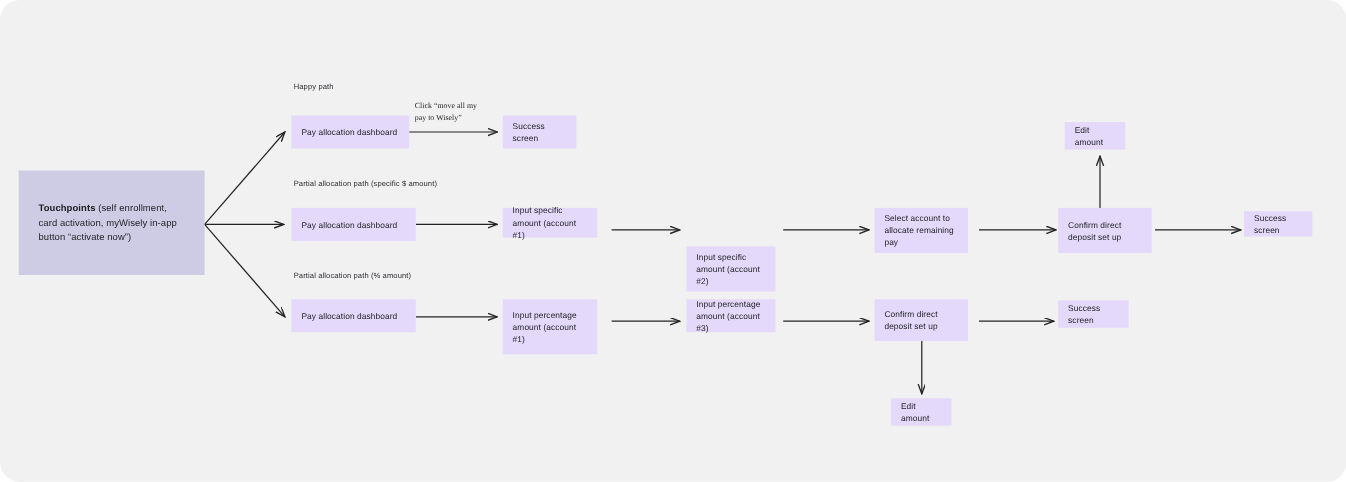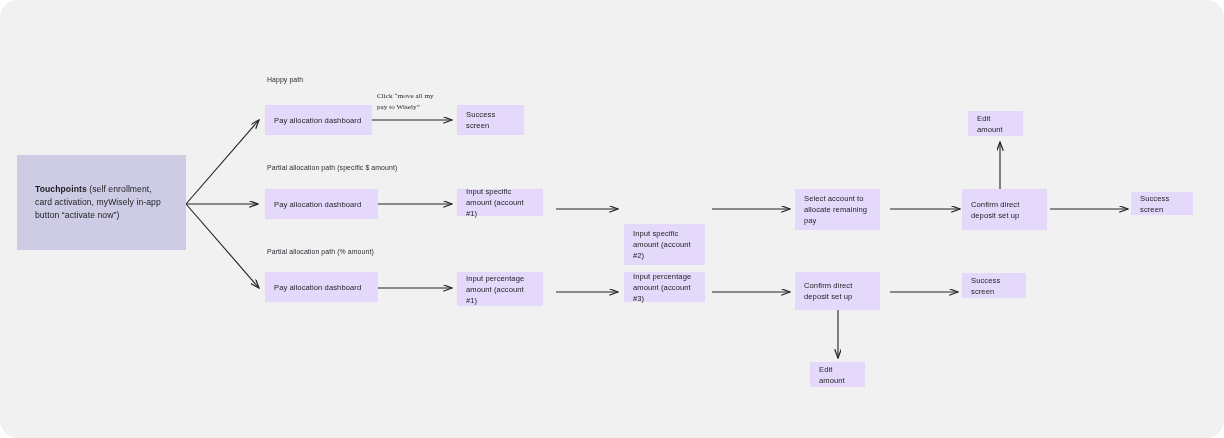--- a/index.html
+++ b/index.html
@@ -136,21 +136,21 @@
   <div class="node" style="left:1131px; top:192px; width:62px; height:23px;">
     <span>Success screen</span>
   </div>
   <div class="node" style="left:968px; top:111px; width:55px; height:25px;">
     <span>Edit amount</span>
   </div>
 
   <div class="node" style="left:265px; top:272px; width:113px; height:30px;">
     <span>Pay allocation dashboard</span>
   </div>
-  <div class="node" style="left:457px; top:272px; width:86px; height:34px;">
+  <div class="node" style="left:457px; top:272px; width:86px; height:50px;">
     <span>Input percentage amount  (account #1)</span>
   </div>
   <div class="node" style="left:624px; top:272px; width:81px; height:30px;">
     <span>Input percentage amount (account #3)</span>
   </div>
   <div class="node" style="left:795px; top:272px; width:85px; height:38px;">
     <span>Confirm direct deposit set up</span>
   </div>
   <div class="node" style="left:962px; top:273px; width:64px; height:25px;">
     <span>Success screen</span>

